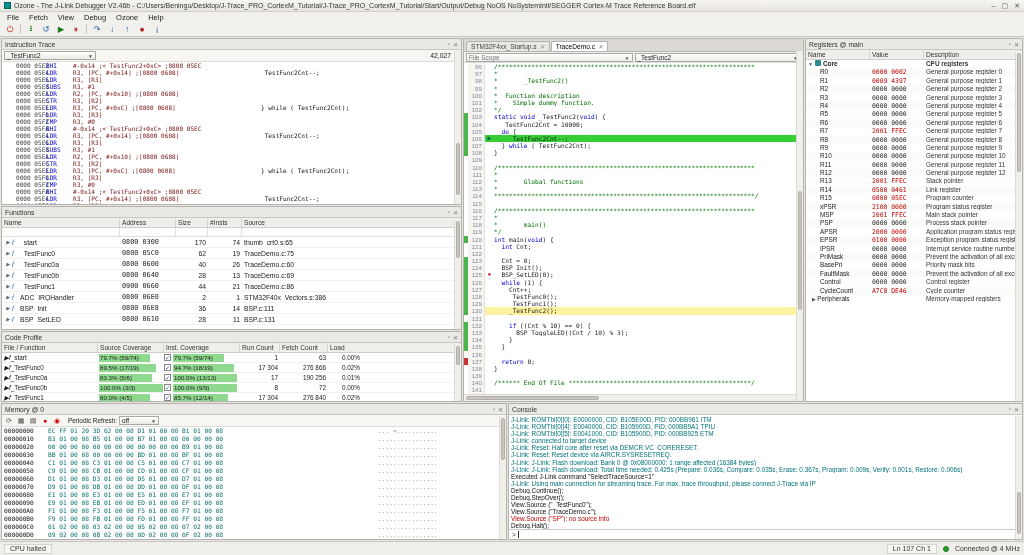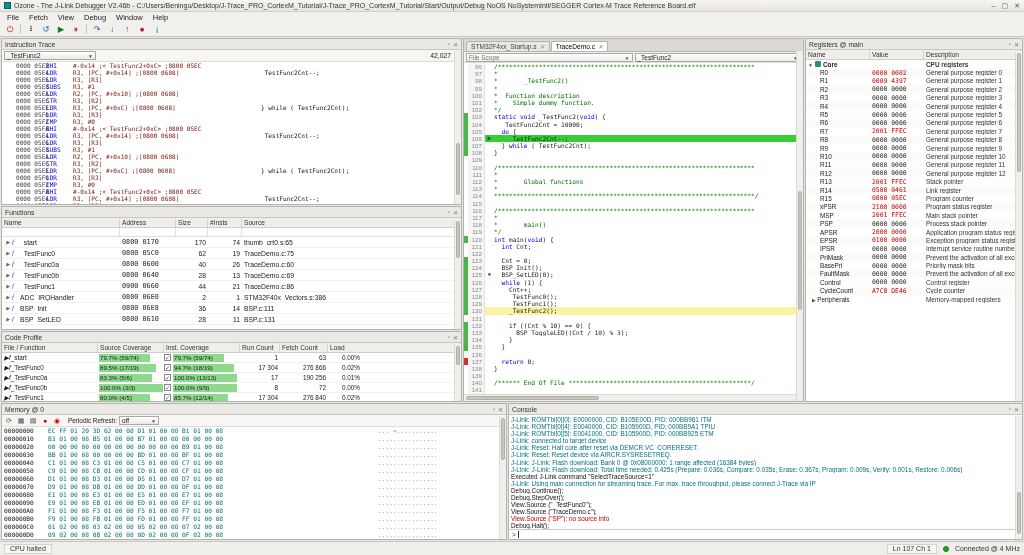--- a/index.html
+++ b/index.html
@@ -67,21 +67,21 @@
 .cl .ln{width:17px;flex:none;text-align:right;color:#889;padding-right:2px;background:#f6f5f2;border-right:1px solid #e4e2dd}
 .cl .gut{width:9px;flex:none;text-align:center;font-size:5.5px;line-height:7.2px}
 .cl .ct{flex:1;overflow:hidden;font-family:"DejaVu Sans Mono",monospace}
 .cl.hlg .ct,.cl.hlg .gut{background:#35cf35}
 .cl.hly .ct,.cl.hly .gut{background:#fbf3a0}
 .kw{color:#0000d0}
 .cmt{color:#007000}
 .bp{color:#c00000}
 .pcarrow{color:#064}
 
-.rrow{display:flex;height:8.4px;align-items:center;font-size:6.4px}
+.rrow{display:flex;height:8.4px;align-items:flex-start;font-size:6.4px}
 .rrow:nth-child(even){background:#fbfbf9}
 .rc{padding:0 2px;white-space:nowrap;overflow:hidden}
 .rn{width:64px;flex:none}
 .rv{width:54px;flex:none}
 .rd{flex:1;color:#333}
 .red{color:#c00000}
 .grp{font-weight:bold}
 .gicon{display:inline-block;width:6px;height:6px;background:#2e8b8b;border-radius:1px;margin:0 2px}
 
 .memtb{flex:none;display:flex;align-items:center;gap:2px;padding:1px 2px;border-bottom:1px solid #ddd;background:#f7f6f3;font-size:6.4px}
@@ -113,21 +113,21 @@
     <span>–</span>
     <span>▢</span>
     <span>✕</span>
   </span>
 </div>
 <div class="menubar" id="menubar">
     <span class="menu-item">File</span>
     <span class="menu-item">Fetch</span>
     <span class="menu-item">View</span>
     <span class="menu-item">Debug</span>
-    <span class="menu-item">Window</span>
+    <span class="menu-item">Ozone</span>
     <span class="menu-item">Help</span>
   </div>
 <div class="toolbar" id="toolbar">
     <span class="tbtn" style="color:#c03020">⏻</span>
     <span class="tsep"></span>
     <span class="tbtn" style="color:#1a7a1a">⭳</span>
     <span class="tbtn" style="color:#1a5fb4">↺</span>
     <span class="tbtn" style="color:#1a7a1a">▶</span>
     <span class="tbtn" style="color:#b02020">⏸</span>
     <span class="tsep"></span>
@@ -308,21 +308,21 @@
       <span class="fbox" style="width:34px"></span>
       <span class="fbox" style="flex:1"></span>
     </div>
   <div id="fn-body" style="flex:1;overflow:hidden">
       <div class="frow">
      <span class="fc" style="width:118px;display:flex;align-items:center">
           <i class="exp">▶</i>
           <i class="ficon">f</i>
           <span>_start</span>
         </span>
-     <span class="fc mono" style="width:56px">0800 0170</span>
+     <span class="fc mono" style="width:56px">0800 0300</span>
      <span class="fc num" style="width:32px">170</span>
      <span class="fc num" style="width:34px">74</span>
      <span class="fc" style="flex:1">thumb_crt0.s:65</span>
       </div>
       <div class="frow">
      <span class="fc" style="width:118px;display:flex;align-items:center">
           <i class="exp">▶</i>
           <i class="ficon">f</i>
           <span>_TestFunc0</span>
         </span>

